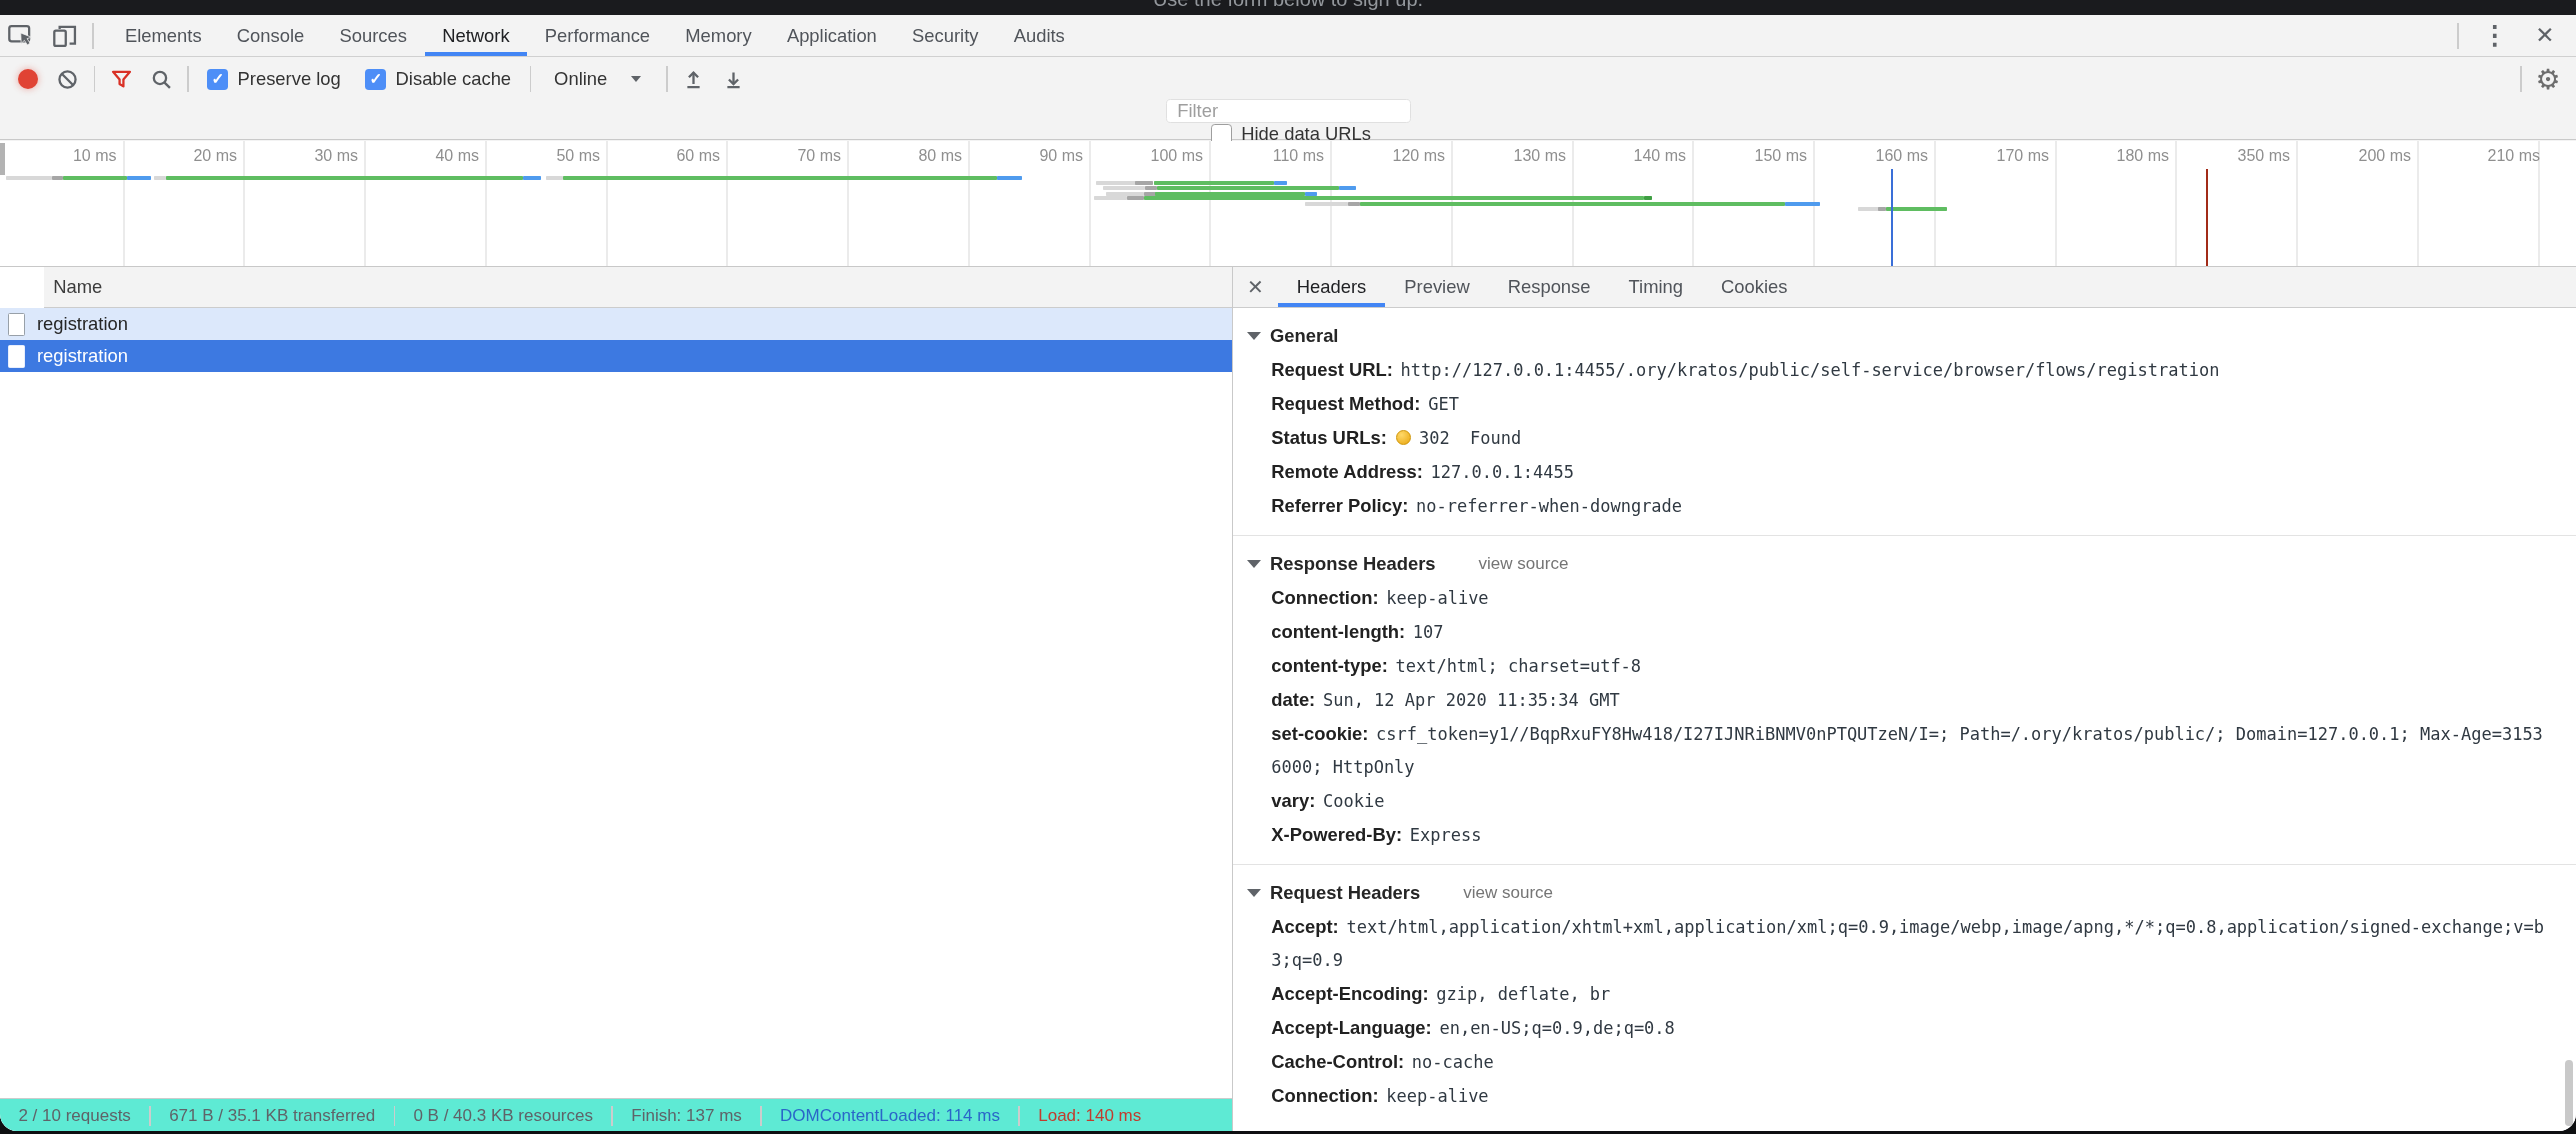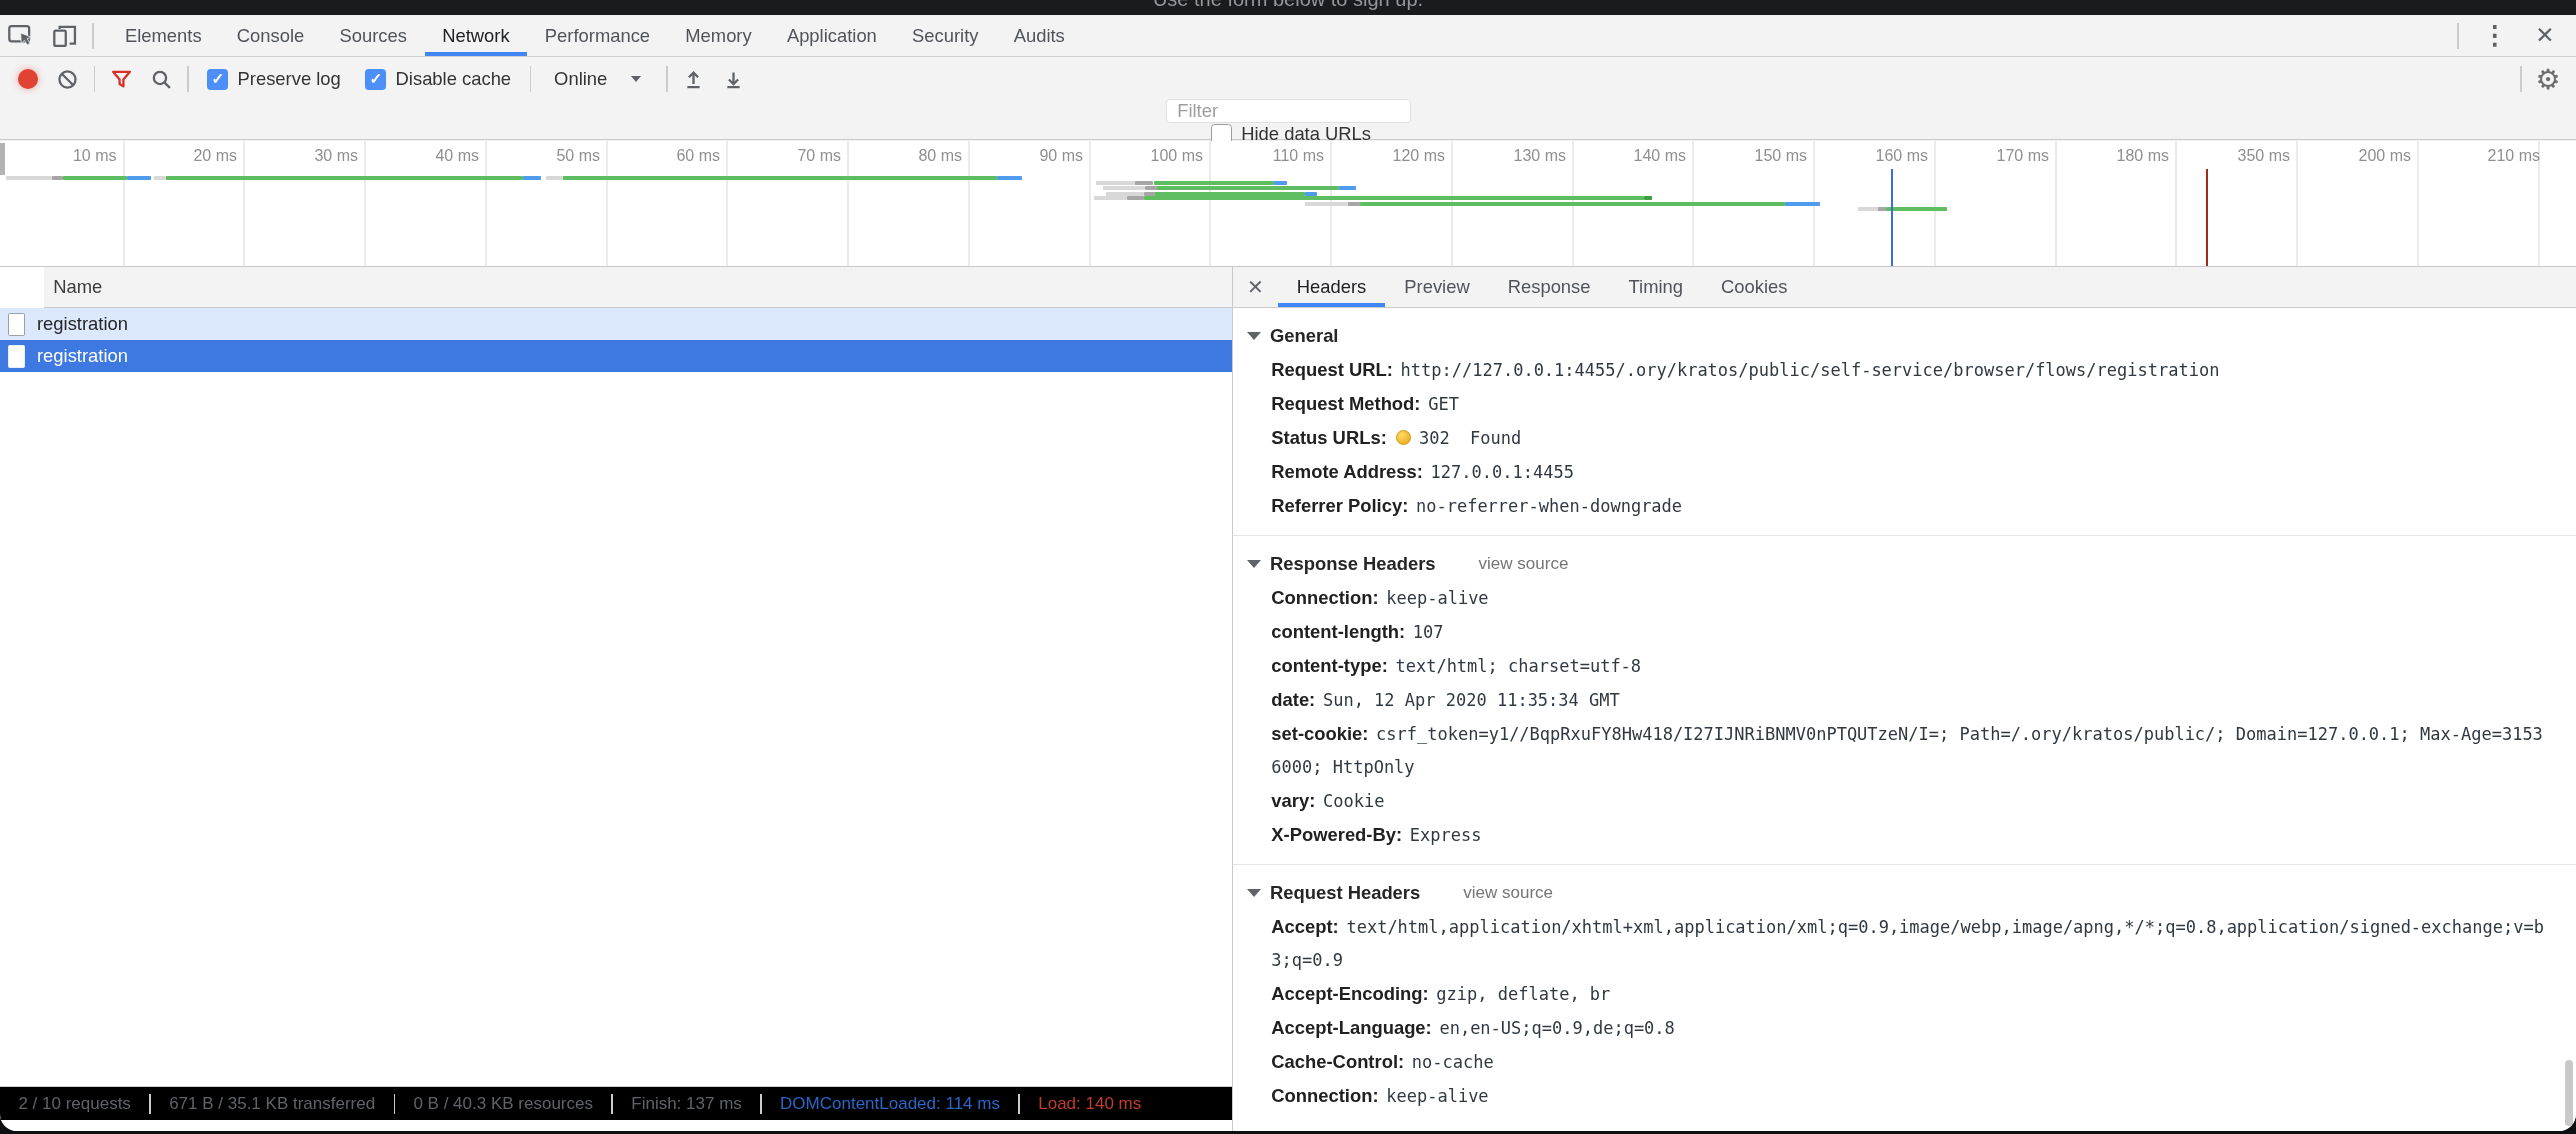--- a/index.html
+++ b/index.html
@@ -70,21 +70,21 @@
   .left-pane { position:absolute; left:0; top:0; width:1232px; height:100%; background:#fff; }
   .name-header { height:41px; background:#f3f3f3; border-bottom:1.5px solid #ccc;
                  display:flex; align-items:center; padding-left:9.2px; font-size:18.4px; color:#3c3c3c; cursor:pointer;margin-left:44px;}
   .net-row { height:32px; display:flex; align-items:center; padding-left:7.7px; gap:12.3px;
              font-size:18.4px; color:#262626; cursor:pointer; }
   .net-row.highlighted { background:#dce8fb; }
   .net-row.selected { background:#3d79e1; color:#fff; }
   .doc-icon { width:17px; height:23px; background:#fff; border:1.5px solid #98a0a8; border-radius:1.5px; flex:none;}
   .net-row.selected .doc-icon { border-color:#e8eefc; }
 
-  .statusbar { position:absolute; left:0; bottom:12px; width:1232px; height:34px; background:#000000;
+  .statusbar { position:absolute; left:0; bottom:0; width:1232px; height:34px; background:#5eead4;
                border-top:1.5px solid #ccc; display:flex; align-items:center; font-size:17px; color:#5f6368; }
   .sseg { padding:0 18.4px; white-space:nowrap; }
   .sdiv { width:1.5px; height:20px; background:#ccc; }
 
   
   .right-pane { position:absolute; left:1232px; top:0; width:1344px; height:100%;
                 border-left:1.5px solid #c9c9c9; background:#fff; }
   .dtabs { height:41px; background:#f3f3f3; border-bottom:1.5px solid #ccc; display:flex; align-items:stretch; }
   .dclose { align-self:center; font-size:20px; color:#5f6368; padding:0 14px; cursor:pointer; }
   .dtab { padding:0 19px; display:flex; align-items:center; font-size:18.4px; color:#50545a;

